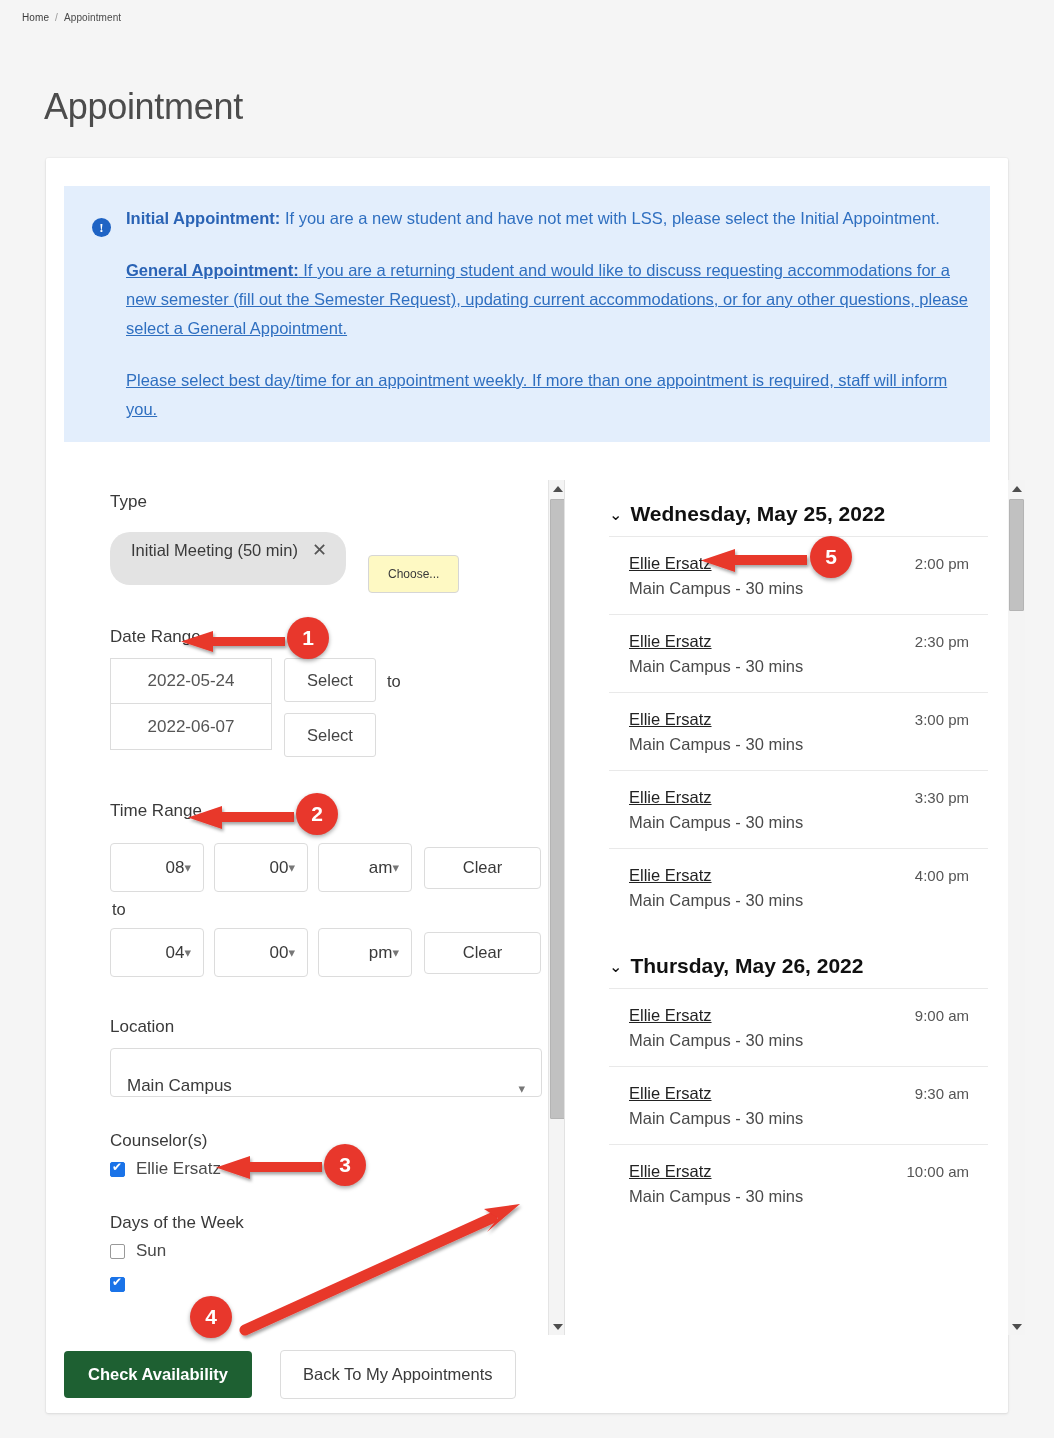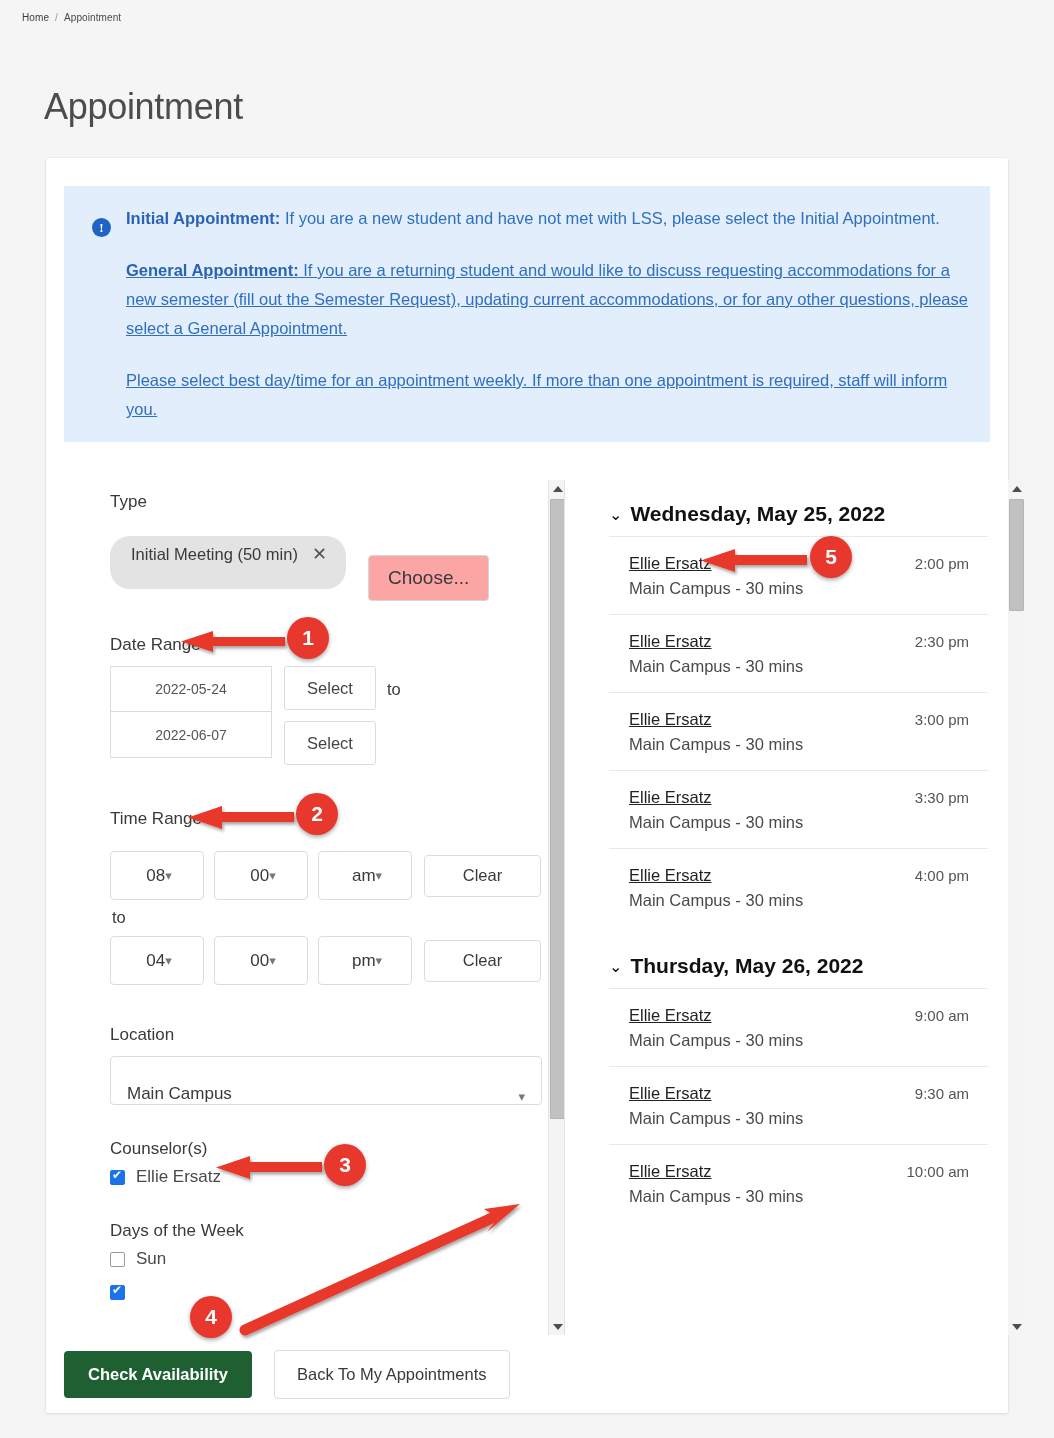--- a/index.html
+++ b/index.html
@@ -108,49 +108,49 @@
     display:inline-flex; align-items:center; gap:14px;
     background:#e3e3e3; border-radius:20px;
     padding:9px 19px 25px 21px;
     font-size:16.5px; color:#3a3a3a;
   }
   .chip .x{
     font-size:18px; color:#555; line-height:1;
     font-family:"Liberation Sans", sans-serif;
   }
   .btn-outline{
-    background:#fca5a5; border:1px solid #d6d6d6; border-radius:4px;
-    padding:11px 19px; font-size:19px; color:#3a3a3a;
+    background:#fef9c3; border:1px solid #d6d6d6; border-radius:4px;
+    padding:11px 19px; font-size:12px; color:#3a3a3a;
     font-family:"Liberation Sans", sans-serif; cursor:pointer;margin-top:32px;
   }
 
   .date-grid{ display:flex; align-items:flex-start; gap:0; }
   .date-col{ display:flex; flex-direction:column; }
   .date-row{ display:flex; align-items:stretch; }
   .date-input{
     width:162px; height:46px;
     border:1px solid #dcdcdc; background:#fff;
     display:flex; align-items:center; justify-content:center;
-    font-size:14px; color:#555;
+    font-size:17px; color:#555;
   }
   .date-row:nth-child(2) .date-input{ border-top:none; }
   .date-sel{
     margin-left:12px; width:92px; height:44px;
     border:1px solid #dcdcdc; background:#fff; border-radius:3px;
     display:flex;align-items:center;justify-content:center;
     font-size:16.5px; color:#444; cursor:pointer;
   }
   .date-row:nth-child(2) .date-sel{ margin-top:9px; }
   .date-to{ margin-left:11px; align-self:center; font-size:16.5px; color:#3a3a3a; }
 
   .time-row{ display:flex; align-items:center; gap:10px; }
   .tsel{
     width:94px; height:49px;
     border:1px solid #dcdcdc; background:#fff; border-radius:4px;
-    display:flex; align-items:center; justify-content:center;
+    display:flex; align-items:center; justify-content:flex-end;
     padding:0 12px 0 16px; font-size:17px; color:#3a3a3a; cursor:pointer;
   }
   .chev{ color:#777; font-size:13px; }
   .btn-clear{
     width:117px; height:42px;
     border:1px solid #dcdcdc; background:#fff; border-radius:4px;
     display:flex;align-items:center;justify-content:center;
     font-size:16.5px; color:#3a3a3a; cursor:pointer; margin-left:2px;
   }
   .to-word{ font-size:16.5px; color:#3a3a3a; margin:8px 0 9px 2px; }
@@ -193,21 +193,21 @@
   .slot .meta{ font-size:16.5px; color:#4a4a4a; margin-top:6px; }
   .slot .time{
     position:absolute; right:19px; top:18px;
     font-size:15px; color:#555;
   }
   .slot:first-of-type .time{ top:5px; }
 
   
   .footer{
     position:absolute; left:18px; top:1192px;
-    display:flex; align-items:center; gap:22px;
+    display:flex; align-items:center; gap:28px;
   }
   .btn-green{
     background:#1e6032; color:#fff; border:none; border-radius:4px;
     padding:14px 24px; font-size:16.5px; font-weight:bold;
     font-family:"Liberation Sans", sans-serif; cursor:pointer;
   }
   .btn-back{
     background:#fff; color:#3a3a3a; border:1px solid #dcdcdc; border-radius:4px;
     padding:14px 22px; font-size:16.5px;
     font-family:"Liberation Sans", sans-serif; cursor:pointer;

